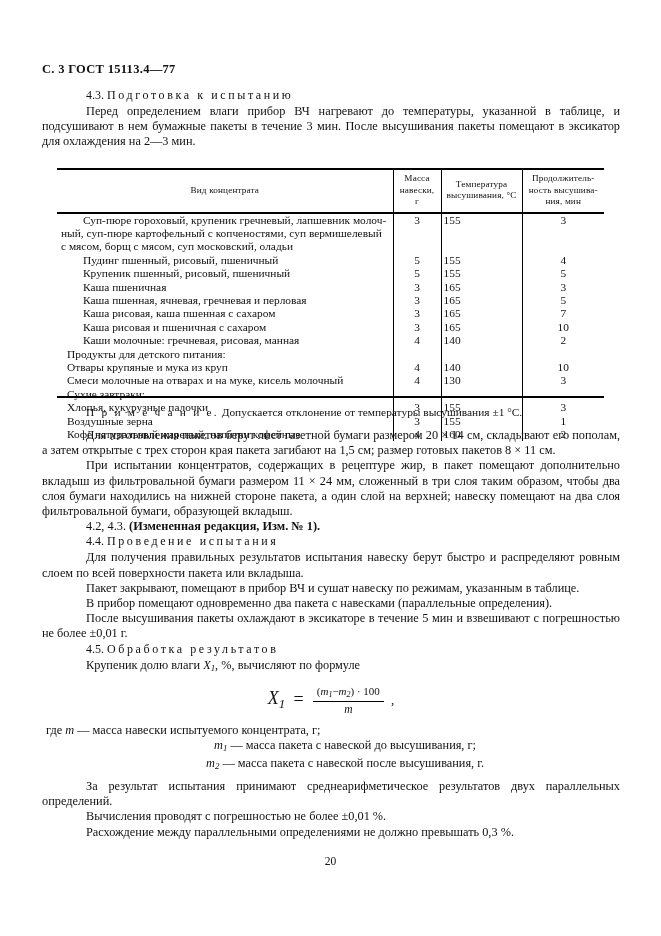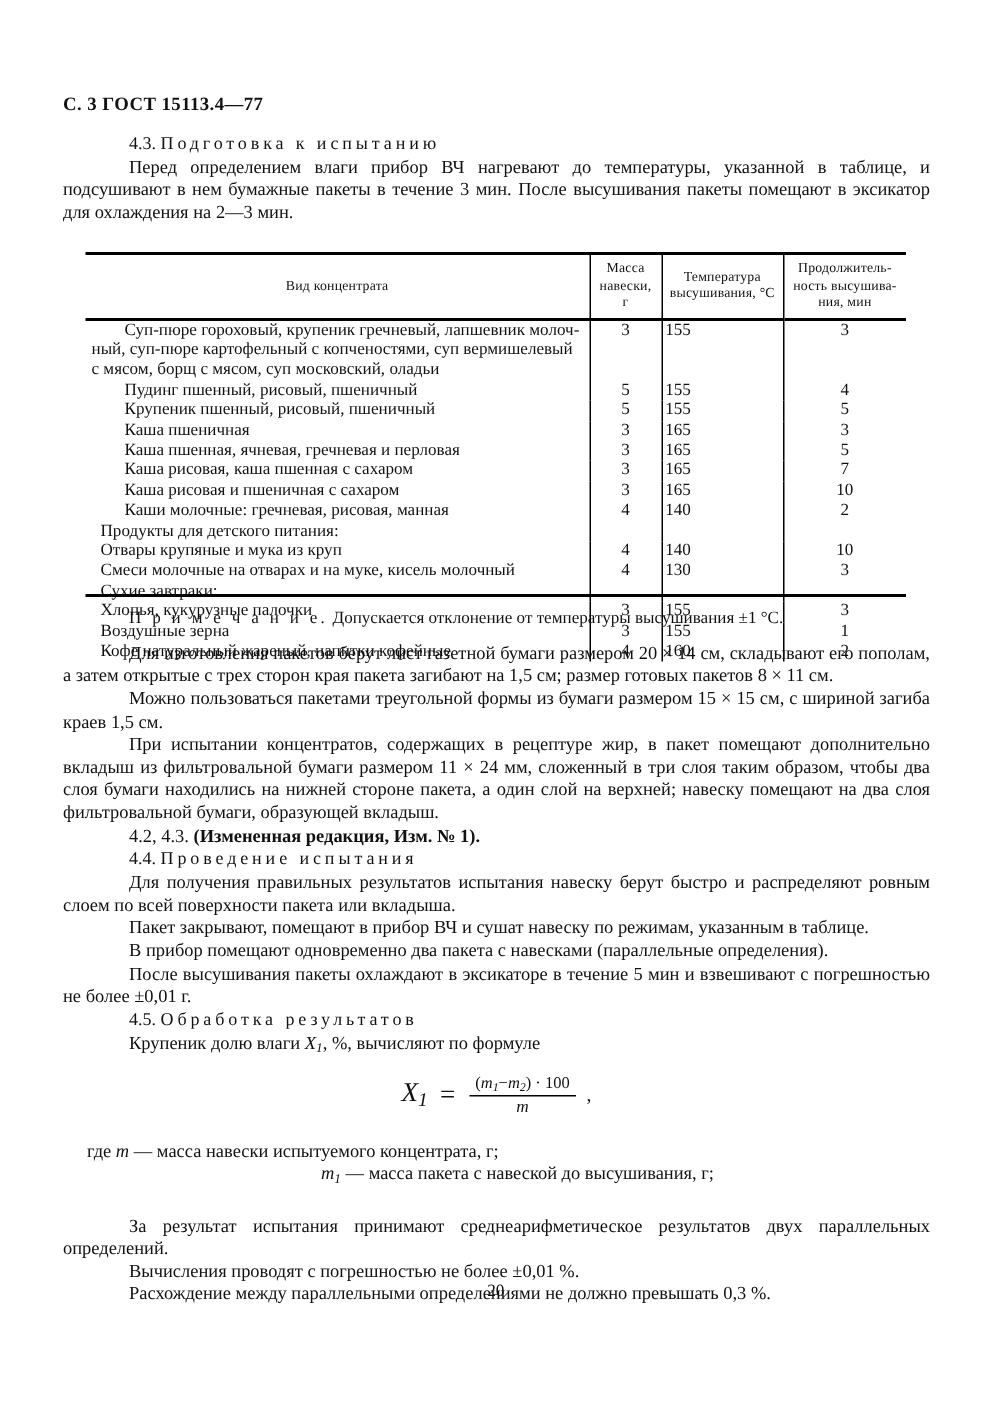--- a/index.html
+++ b/index.html
@@ -175,21 +175,21 @@
     font-size: 11.5px;
   }
   .comma-tail {
     display: inline-block;
     vertical-align: middle;
     font-style: normal;
     padding-left: 3px;
   }
 
   
-  .defs { margin: 16px; }
+  .defs { margin: 4px; }
   .defs .def-line {
     font-size: 12.3px;
     line-height: 15.2px;
     margin: 0;
   }
   .def-indent { padding-left: 28px; text-align: center; }
 
   
   .folio {
     position: absolute;
@@ -360,21 +360,20 @@
   <div class="tbl-bottom-rule" style="top:396px;"></div>
 
   <div class="after-table">
 
     <p class="note">
       <span class="sp">П р и м е ч а н и е.</span>
       <span>Допускается отклонение от температуры высушивания ±1 °С.</span>
     </p>
 
     <p class="para">Для изготовления пакетов берут лист газетной бумаги размером 20 × 14 см, складывают его пополам, а затем открытые с трех сторон края пакета загибают на 1,5 см; размер готовых пакетов 8 × 11 см.</p>
-    <p class="para">Можно пользоваться пакетами треугольной формы из бумаги размером 15 × 15 см, с шириной загиба краев 1,5 см.</p>
     <p class="para">При испытании концентратов, содержащих в рецептуре жир, в пакет помещают дополнительно вкладыш из фильтровальной бумаги размером 11 × 24 мм, сложенный в три слоя таким образом, чтобы два слоя бумаги находились на нижней стороне пакета, а один слой на верхней; навеску помещают на два слоя фильтровальной бумаги, образующей вкладыш.</p>
 
     <p class="para">
       <span>4.2, 4.3.</span>
       <span class="bold">(Измененная редакция, Изм. № 1).</span>
     </p>
 
     <div class="heading-spaced">
       <span class="num">4.4.</span>
       <span class="sp">Проведение испытания</span>
@@ -398,20 +397,21 @@
       <span class="frac">
         <span class="num-line"><span style="font-style:normal">(</span><span class="ital">m</span><span class="sub ital">1</span><span style="font-style:normal">−</span><span class="ital">m</span><span class="sub ital">2</span><span style="font-style:normal">) · 100</span></span>
         <span class="den-line ital">m</span>
       </span>
       <span class="comma-tail">,</span>
     </div>
 
     <div class="defs">
       <p class="def-line"><span>где </span><span class="ital">m</span><span> — масса навески испытуемого концентрата, г;</span></p>
       <p class="def-line def-indent"><span class="ital">m</span><span class="sub ital">1</span><span> — масса пакета с навеской до высушивания, г;</span></p>
+      <p class="def-line def-indent"><span class="ital">m</span><span class="sub ital">2</span><span> — масса пакета с навеской после высушивания, г.</span></p>
     </div>
 
     <p class="para" style="margin-top:2px;">За результат испытания принимают среднеарифметическое результатов двух параллельных определений.</p>
     <p class="para tight">Вычисления проводят с погрешностью не более ±0,01 %.</p>
     <p class="para tight">Расхождение между параллельными определениями не должно превышать 0,3 %.</p>
 
   </div>
 
   <div class="folio">20</div>
 

